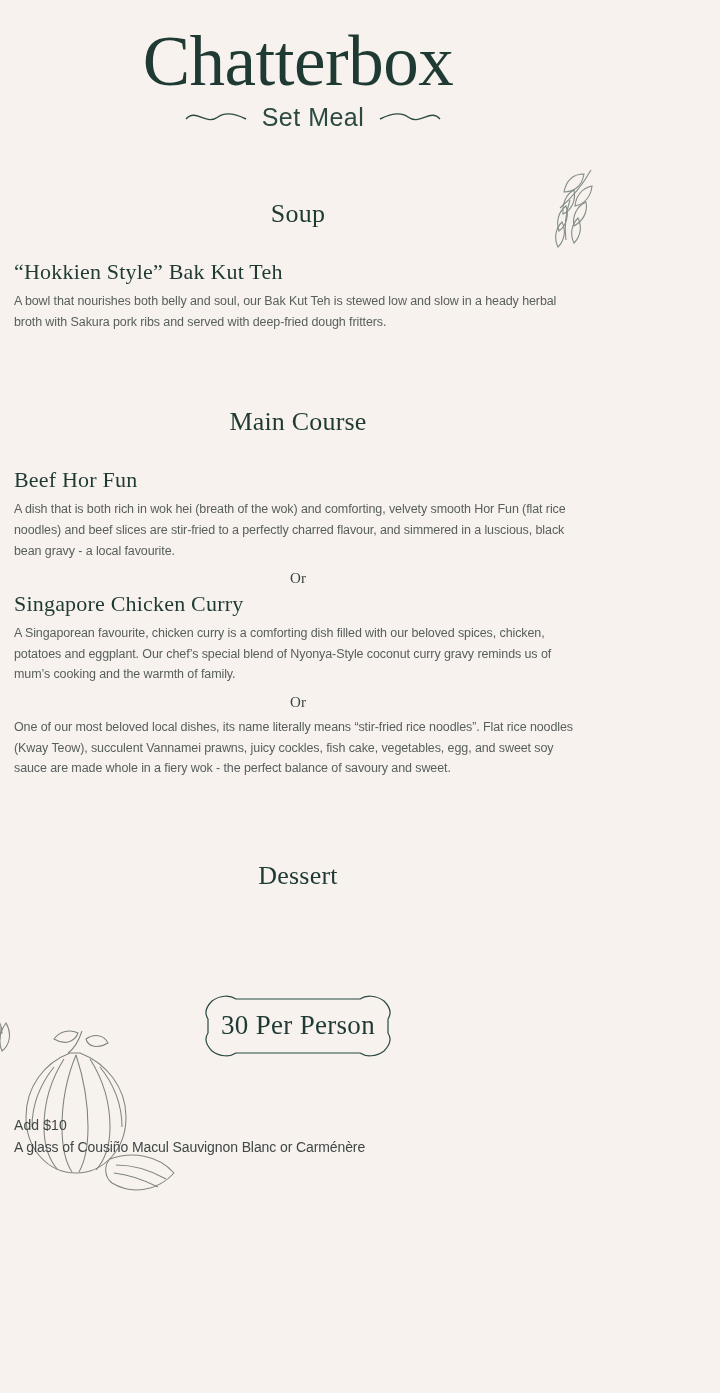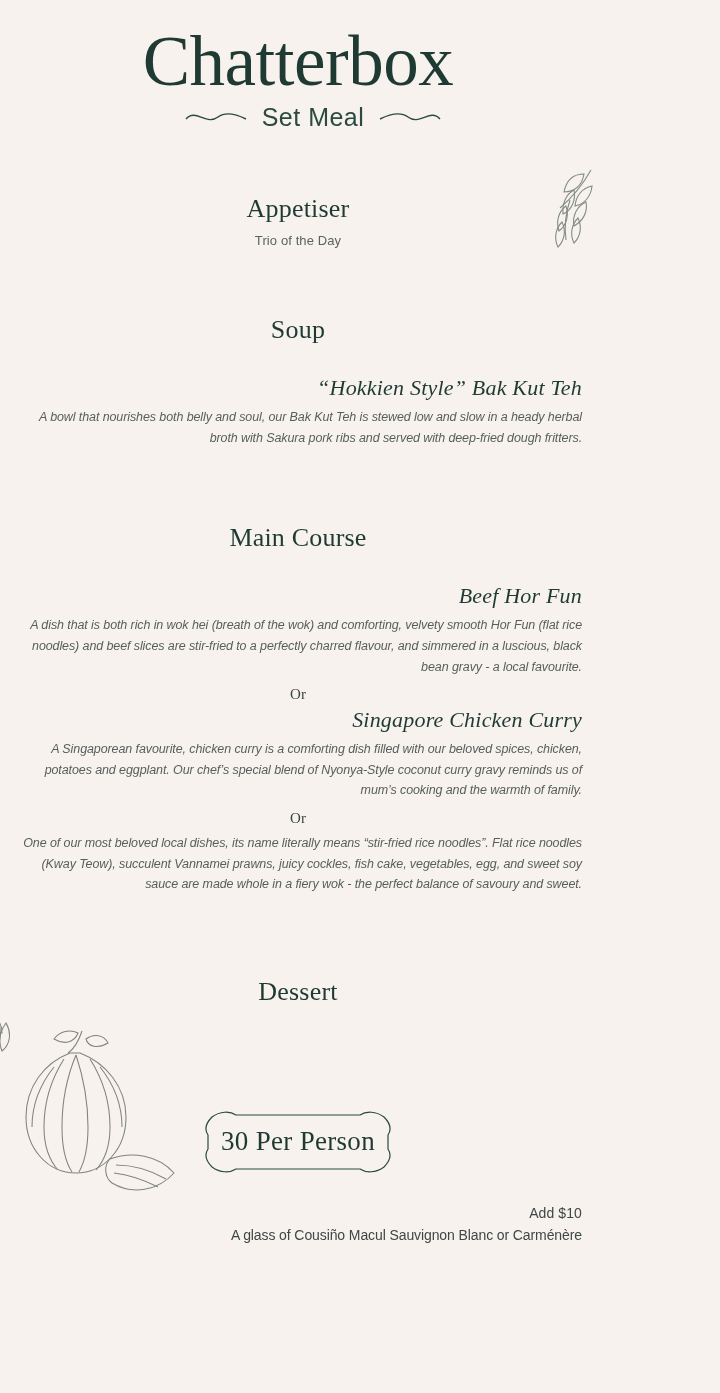--- a/index.html
+++ b/index.html
@@ -93,23 +93,22 @@
     letter-spacing: 0.2px;
   }
   .section-sub {
     font-size: 13px;
     color: #5b6360;
     margin-top: 9px;
     letter-spacing: 0.1px;
   }
 
   .dish {
-    text-align: right;
+    text-align: left;
     margin-top: 4px;
-    font-style: italic;
   }
   .dish-name {
     font-family: "Liberation Serif", serif;
     font-size: 22px;
     color: #1f3a33;
     font-weight: 400;
     letter-spacing: 0.2px;
   }
   .dish-desc {
     font-size: 12.5px;
@@ -157,22 +156,22 @@
   .price-text {
     position: relative;
     font-family: "Liberation Serif", serif;
     font-size: 27px;
     color: #1f3a33;
     letter-spacing: 0.3px;
   }
 
   
   .addon {
-    text-align: right;
-    margin-top: 28px;
+    text-align: left;
+    margin-top: 56px;
   }
   .addon-title {
     font-size: 14px;
     color: #3f4插;
     color: #3f4745;
     letter-spacing: 0.1px;
   }
   .addon-desc {
     font-size: 14px;
     color: #3f4745;
@@ -229,24 +228,20 @@
       </svg>
       <div class="brand-subtitle">Set Meal</div>
       <svg class="swirl" viewBox="0 0 64 16" fill="none" stroke="#2b4a42" stroke-width="1.4">
         <path d="M2 9 C12 4, 22 1, 30 7 C42 16, 52 -2, 62 9"></path>
       </svg>
     </div>
   </div>
 
   <div class="content">
 
-    <div class="section sp-appetiser">
-      <div class="section-title">Appetiser</div>
-      <div class="section-sub">Trio of the Day</div>
-    </div>
 
     <div class="section sp-soup">
       <div class="section-title">Soup</div>
       <div class="dish soup-dish">
         <div class="dish-name">“Hokkien Style” Bak Kut Teh</div>
         <div class="dish-desc">A bowl that nourishes both belly and soul, our Bak Kut Teh is stewed low and slow in a heady herbal broth with Sakura pork ribs and served with deep-fried dough fritters.</div>
       </div>
     </div>
 
     <div class="section sp-main">

